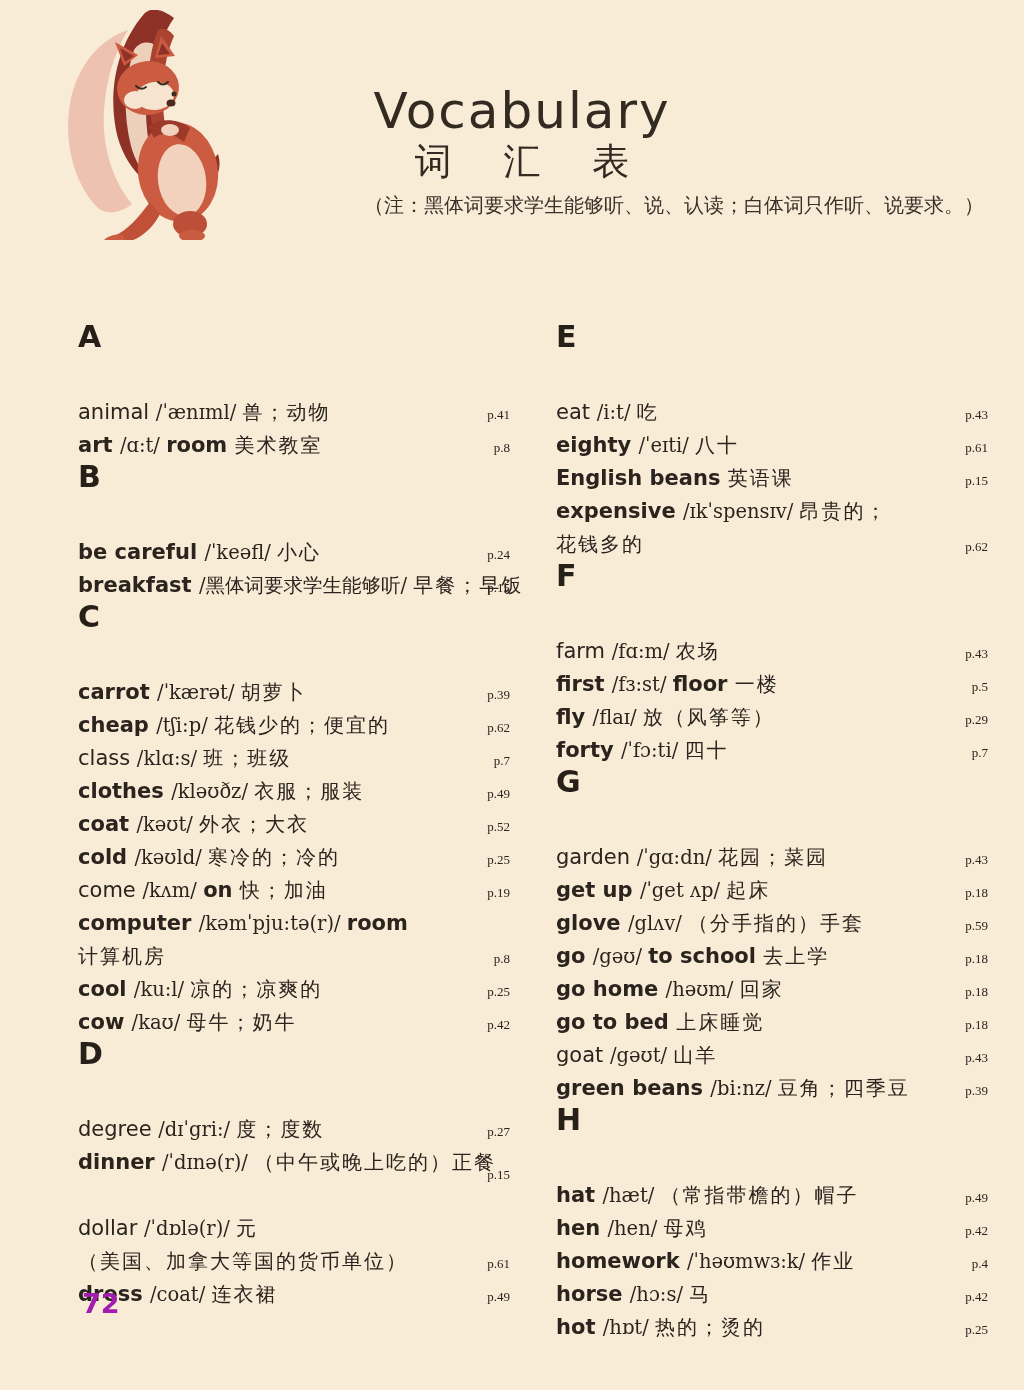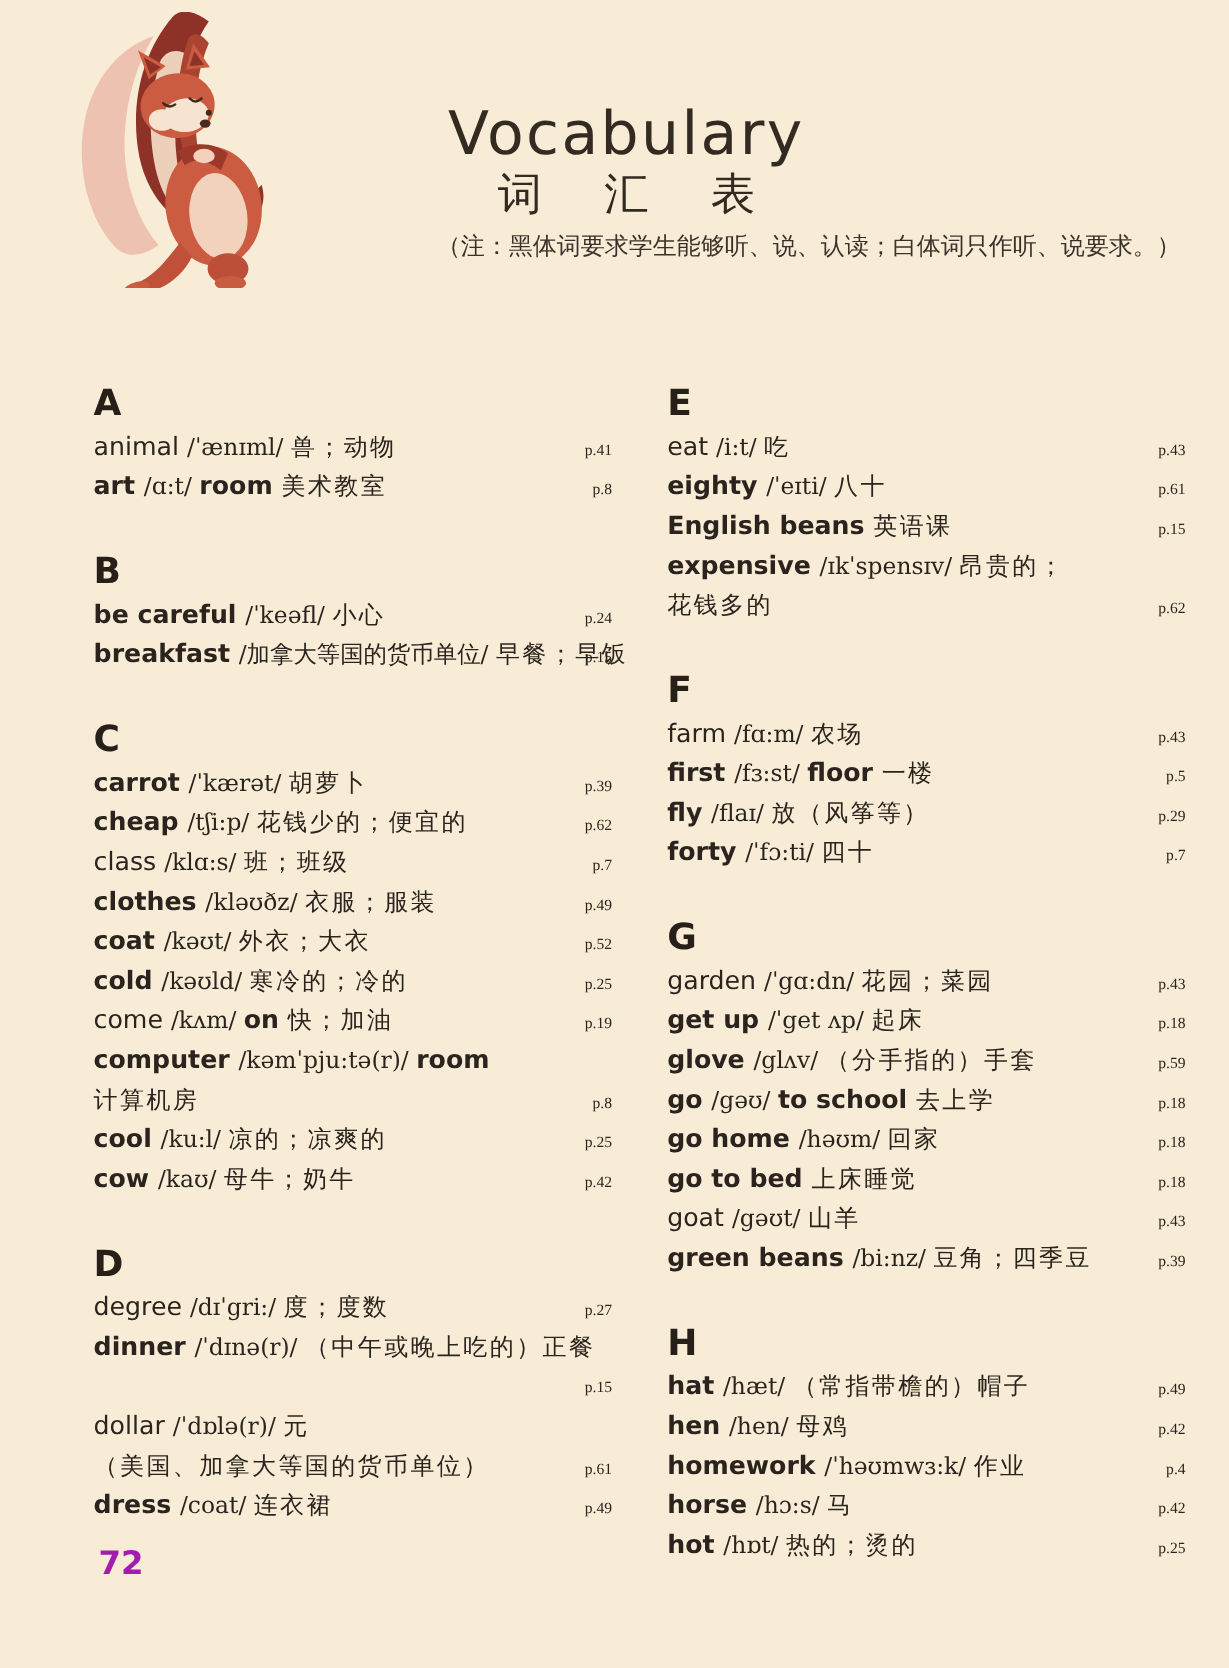--- a/index.html
+++ b/index.html
@@ -15,21 +15,21 @@
   .note{margin-top:10px;font-size:20px;line-height:26px;color:#3a322a;
     font-family:"DejaVu Serif","Liberation Serif",serif;text-align:right;}
   .squirrel{position:absolute;left:58px;top:10px;width:180px;height:230px;}
   .col{position:absolute;top:318px;width:432px;}
   .col-left{left:78px;}
   .col-right{left:556px;}
   .section{margin-top:36px;}
   .section:first-child{margin-top:0;}
   .letter{font-size:30px;font-weight:700;line-height:38px;color:#272019;}
   .line{display:flex;align-items:baseline;line-height:33px;height:33px;white-space:nowrap;}
-  .content{flex:1 1 auto;min-width:0;}
+  .content{flex:1 1 auto;min-width:0;margin-top:40px;}
   .page{font-family:"Liberation Serif","DejaVu Serif",serif;font-size:13px;margin-left:8px;flex:0 0 auto;}
   .seg-w,.seg-wb{font-size:21px;}
   .seg-wb{font-weight:700;}
   .seg-ph{font-family:"DejaVu Serif","Liberation Serif",serif;font-size:19.5px;}
   .seg-cn{font-family:"DejaVu Serif","Liberation Serif",serif;font-size:20px;letter-spacing:2px;}
   .folio{position:absolute;left:82px;top:1288px;font-size:27px;font-weight:700;color:#a21caf;}
 </style>
 </head>
 <body>
 
@@ -79,21 +79,21 @@
           <span class="page">p.8</span>
         </div>
       </div>
       <div class="section">
         <div class="letter">B</div>
         <div class="line">
           <span class="content"><span class="seg-wb">be careful </span><span class="seg-ph">/ˈkeəfl/ </span><span class="seg-cn">小心</span></span>
           <span class="page">p.24</span>
         </div>
         <div class="line">
-          <span class="content"><span class="seg-wb">breakfast </span><span class="seg-ph">/加拿大等国的货币单位/ </span><span class="seg-cn">早餐；早饭</span></span>
+          <span class="content"><span class="seg-wb">breakfast </span><span class="seg-ph">/黑体词要求学生能够听/ </span><span class="seg-cn">早餐；早饭</span></span>
           <span class="page">p.15</span>
         </div>
       </div>
       <div class="section">
         <div class="letter">C</div>
         <div class="line">
           <span class="content"><span class="seg-wb">carrot </span><span class="seg-ph">/ˈkærət/ </span><span class="seg-cn">胡萝卜</span></span>
           <span class="page">p.39</span>
         </div>
         <div class="line">

